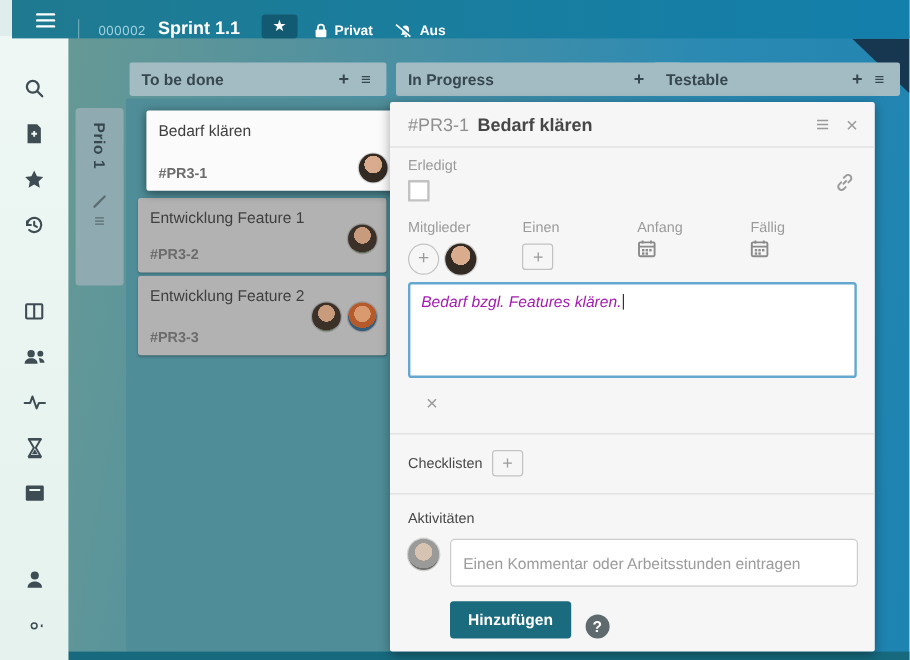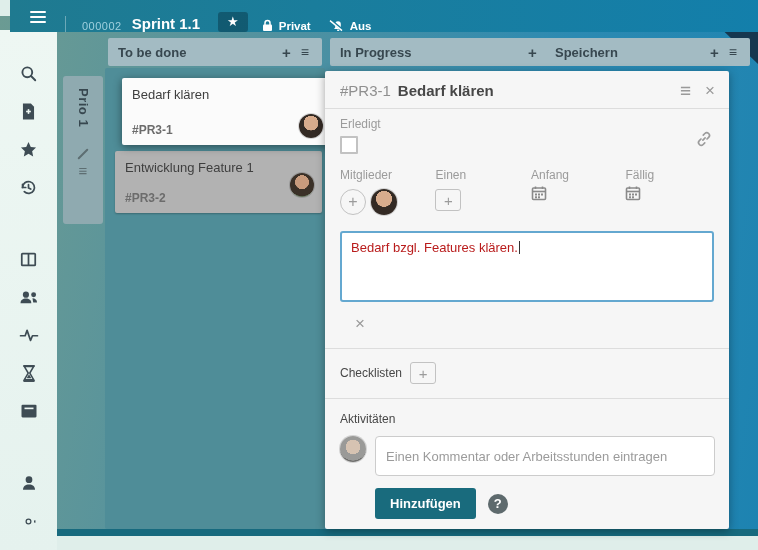--- a/index.html
+++ b/index.html
@@ -18,21 +18,21 @@
   .board-id { color:#9fd0de; font-size:11px; letter-spacing:.5px; margin-right:10px; }
   .board-title { color:#fff; font-size:15px; font-weight:bold; margin-right:18px; }
   .star-btn { background:rgba(0,30,40,.35); border-radius:3px; padding:3px 9px 4px;
     display:flex; align-items:center; margin-right:14px; cursor:pointer; }
   .star-btn span { color:#fff; font-size:13px; line-height:13px; }
   .tb-item { display:flex; align-items:center; gap:6px; margin-right:18px; font-size:11.5px;
     font-weight:bold; color:#fff; cursor:pointer; }
   .tb-item svg { display:block; }
 
   
-  .board { position:absolute; top:16px; left:0; width:758px; height:520px;
+  .board { position:absolute; top:30px; left:0; width:758px; height:520px;
     background:linear-gradient(100deg,#6b9b93 0%,#54929e 30%,#2c8ab2 68%,#1d83b1 100%); }
   .corner-tri { position:absolute; top:2px; right:0; width:48px; height:46px;
     background:#16374f; clip-path:polygon(0 0,100% 0,100% 100%); z-index:1; }
   .bottom-strip { position:absolute; left:57px; right:0; bottom:0; height:7px; background:#176a7e; z-index:5; }
 
   
   .sidebar { position:absolute; top:30px; left:0; width:57px; height:520px;
     background:linear-gradient(180deg,#eef7f3 0%,#e5f2ee 100%); z-index:20;
     display:flex; flex-direction:column; align-items:center; }
   .sb-icon { width:57px; height:30px; display:flex; align-items:center; justify-content:center; cursor:pointer; }
@@ -98,35 +98,35 @@
   .f-members { width:96px; } .f-labels { width:96px; } .f-start { width:95px; } .f-due { width:90px; }
   .f-controls { display:flex; align-items:center; gap:5px; margin-top:7px; }
   .add-member-btn { width:26px; height:26px; border:1px solid #c2c2c2; border-radius:50%;
     color:#9b9b9b; font-size:16px; display:flex; align-items:center; justify-content:center;
     background:transparent; cursor:pointer; }
   .add-label-btn { width:26px; height:22px; border:1px solid #c2c2c2; border-radius:3px;
     color:#9b9b9b; font-size:15px; display:flex; align-items:center; justify-content:center;
     background:transparent; cursor:pointer; }
   .cal-btn { cursor:pointer; margin-top:3px; }
   .desc-label { margin-top:16px; }
-  .desc-box { margin-top:16px; width:374px; height:80px; background:#fff; border:2px solid #64a8d0;
-    border-radius:3px; padding:7px 9px; font-size:13px; color:#b91c1c; cursor:text; }
+  .desc-box { margin-top:6px; width:374px; height:80px; background:#fff; border:2px solid #64a8d0;
+    border-radius:3px; padding:7px 9px; font-size:13px; color:#a21caf; cursor:text;font-style:italic; }
   .caret { display:inline-block; width:1px; height:13px; background:#333; vertical-align:-2px; margin-left:1px; }
   .save-row { display:flex; align-items:center; margin-top:12px; }
   .btn-teal { background:#196b7d; color:#fff; border:none; border-radius:3px; font-size:13px;
     font-weight:bold; font-family:"Liberation Sans",sans-serif; padding:8px 15px; cursor:pointer; }
   .cancel-x { color:#9a9a9a; font-size:17px; margin-left:15px; cursor:pointer; }
   .m-divider { border-top:1px solid #ddd; margin:14px -14px 0 -15px; }
   .section-row { display:flex; align-items:center; gap:8px; margin-top:13px; }
   .section-title { font-size:12px; color:#474747; }
   .comment-row { display:flex; align-items:flex-start; gap:9px; margin-top:10px; }
   .comment-input { flex:1; height:40px; background:#fff; border:1px solid #ccc; border-radius:4px;
     padding:0 10px; font-size:13px; font-family:"Liberation Sans",sans-serif; color:#555; }
   .comment-input::placeholder { color:#9b9b9b; }
-  .add-row { display:flex; align-items:center; gap:12px; margin-top:12px; margin-left:35px; }
+  .add-row { display:flex; align-items:flex-end; gap:12px; margin-top:12px; margin-left:35px; }
   .q-circle { width:20px; height:20px; border-radius:50%; background:#5e6a6d; color:#fff;
     font-size:13px; font-weight:bold; display:flex; align-items:center; justify-content:center; cursor:pointer; }
 </style>
 </head>
 <body>
 
 <div id="app">
 
   <div class="topbar">
     <div class="hamburger">
@@ -165,41 +165,47 @@
       <span class="lh-title">To be done</span>
       <span class="lh-btn">+</span>
       <span class="lh-btn lh-menu">≡</span>
     </div>
     <div class="list-header lh-prog">
       <span class="lh-title">In Progress</span>
       <span class="lh-btn">+</span>
       <span class="lh-btn lh-menu">≡</span>
     </div>
     <div class="list-header lh-test">
-      <span class="lh-title">Speichern</span>
+      <span class="lh-title">Testable</span>
       <span class="lh-btn">+</span>
       <span class="lh-btn lh-menu">≡</span>
     </div>
 
     <div class="list-body"></div>
     <div class="swimlane-bar">
       <span class="swimlane-title">Prio 1</span>
       <span class="sw-handle"></span>
       <span class="sw-menu">≡</span>
     </div>
 
     <div class="card card-selected" style="left:122px;top:62px;width:209px;height:67px;">
       <div class="card-title">Bedarf klären</div>
       <div class="card-id">#PR3-1</div>
       <div class="avatar av24 av-w1 card1-av"></div>
     </div>
     <div class="card card-grey" style="left:115px;top:135px;width:207px;height:62px;">
       <div class="card-title">Entwicklung Feature 1</div>
       <div class="card-id">#PR3-2</div>
       <div class="avatar av24 av-w2 card2-av"></div>
+    </div>
+    <div class="card card-grey" style="left:115px;top:200px;width:207px;height:66px;">
+      <div class="card-title">Entwicklung Feature 2</div>
+      <div class="card-id">#PR3-3</div>
+      <div class="avatar av24 av-w2 card3-av1"></div>
+      <div class="avatar av24 av-m1 card3-av2"></div>
     </div>
 
     <div class="modal">
       <div class="m-header">
         <span class="m-card-id">#PR3-1</span>
         <span class="m-card-title">Bedarf klären</span>
         <span class="m-menu">≡</span>
         <span class="m-close">×</span>
       </div>
 

